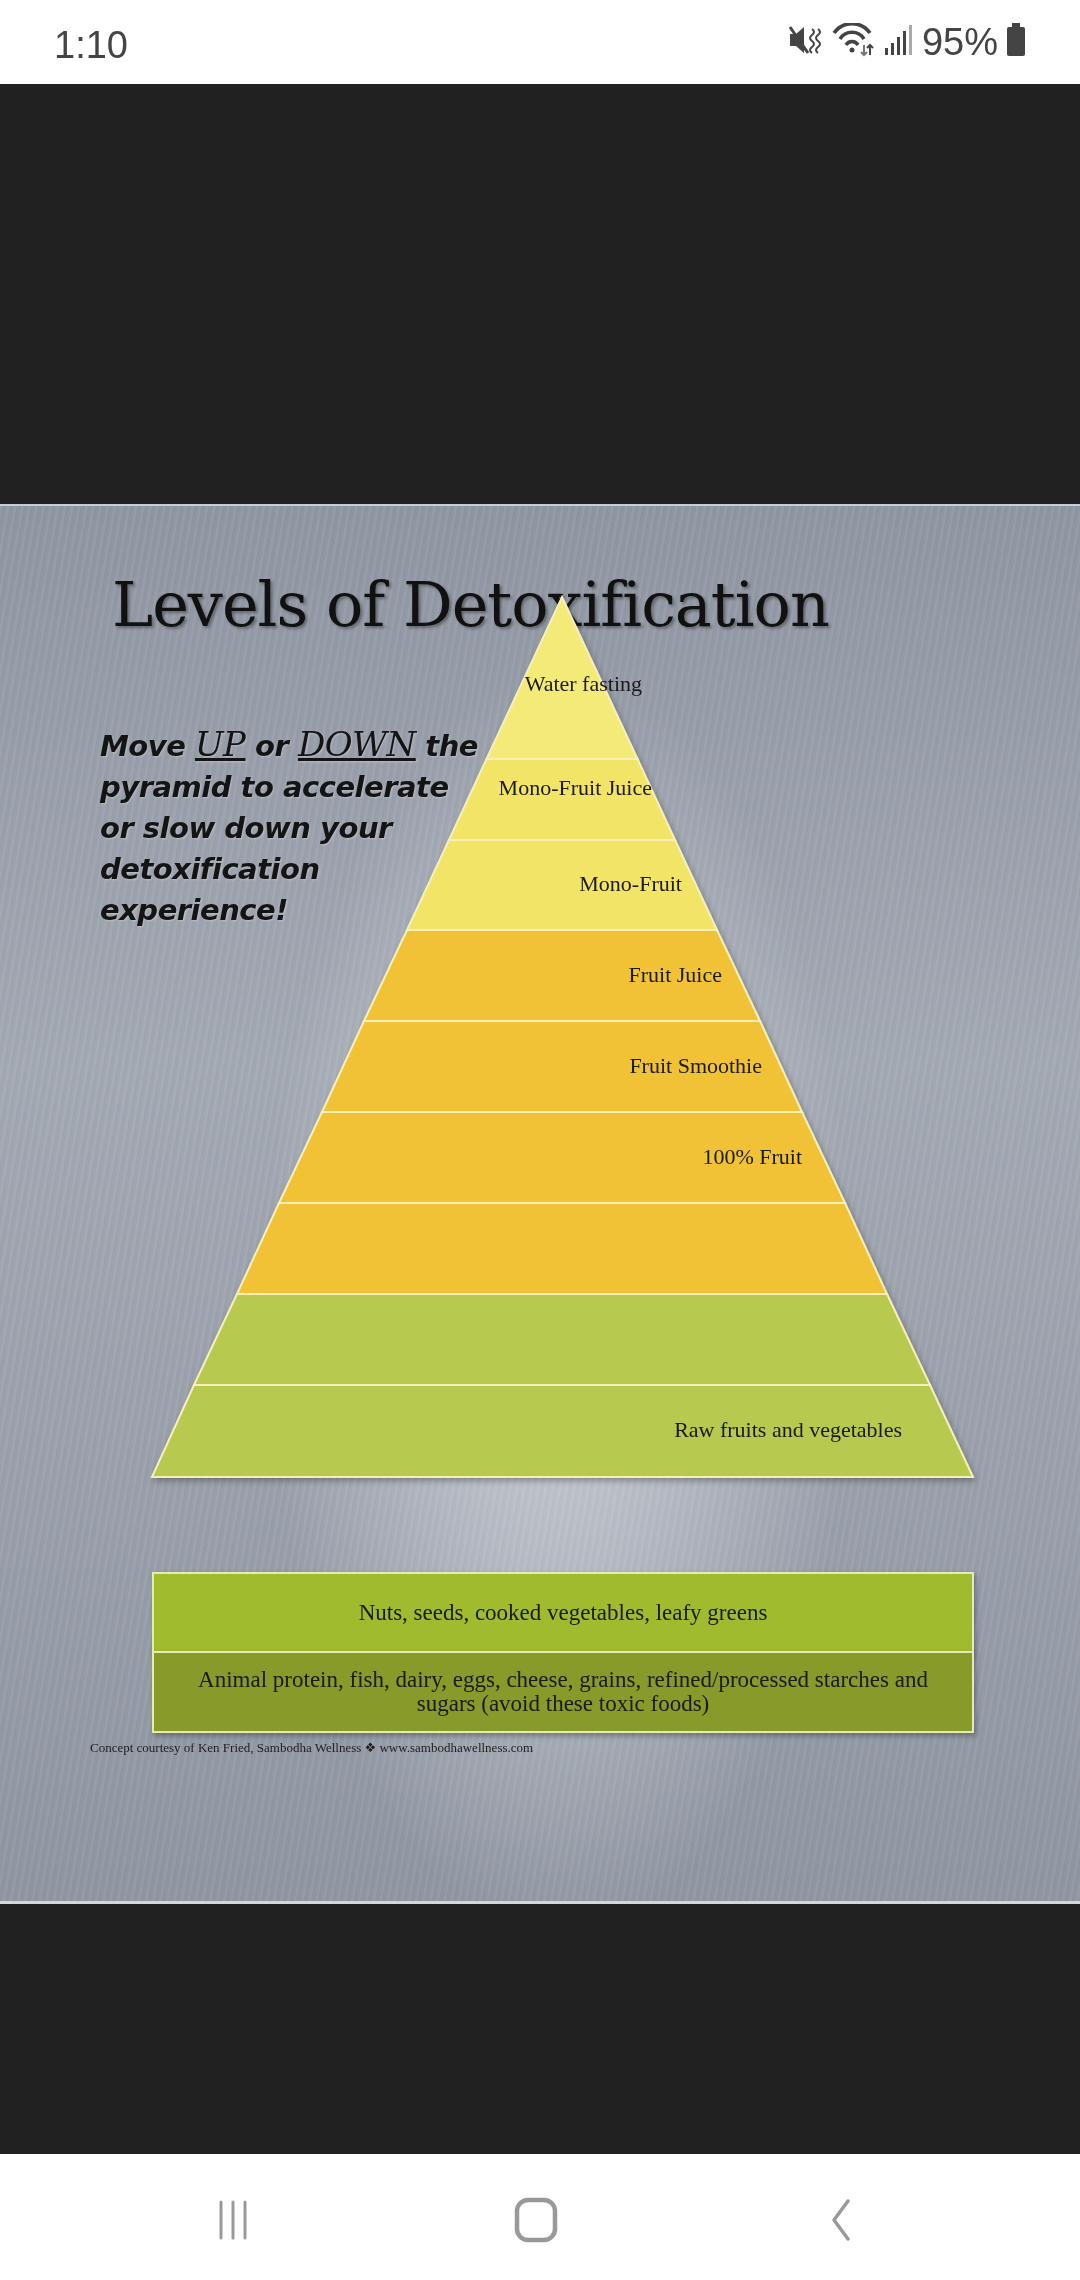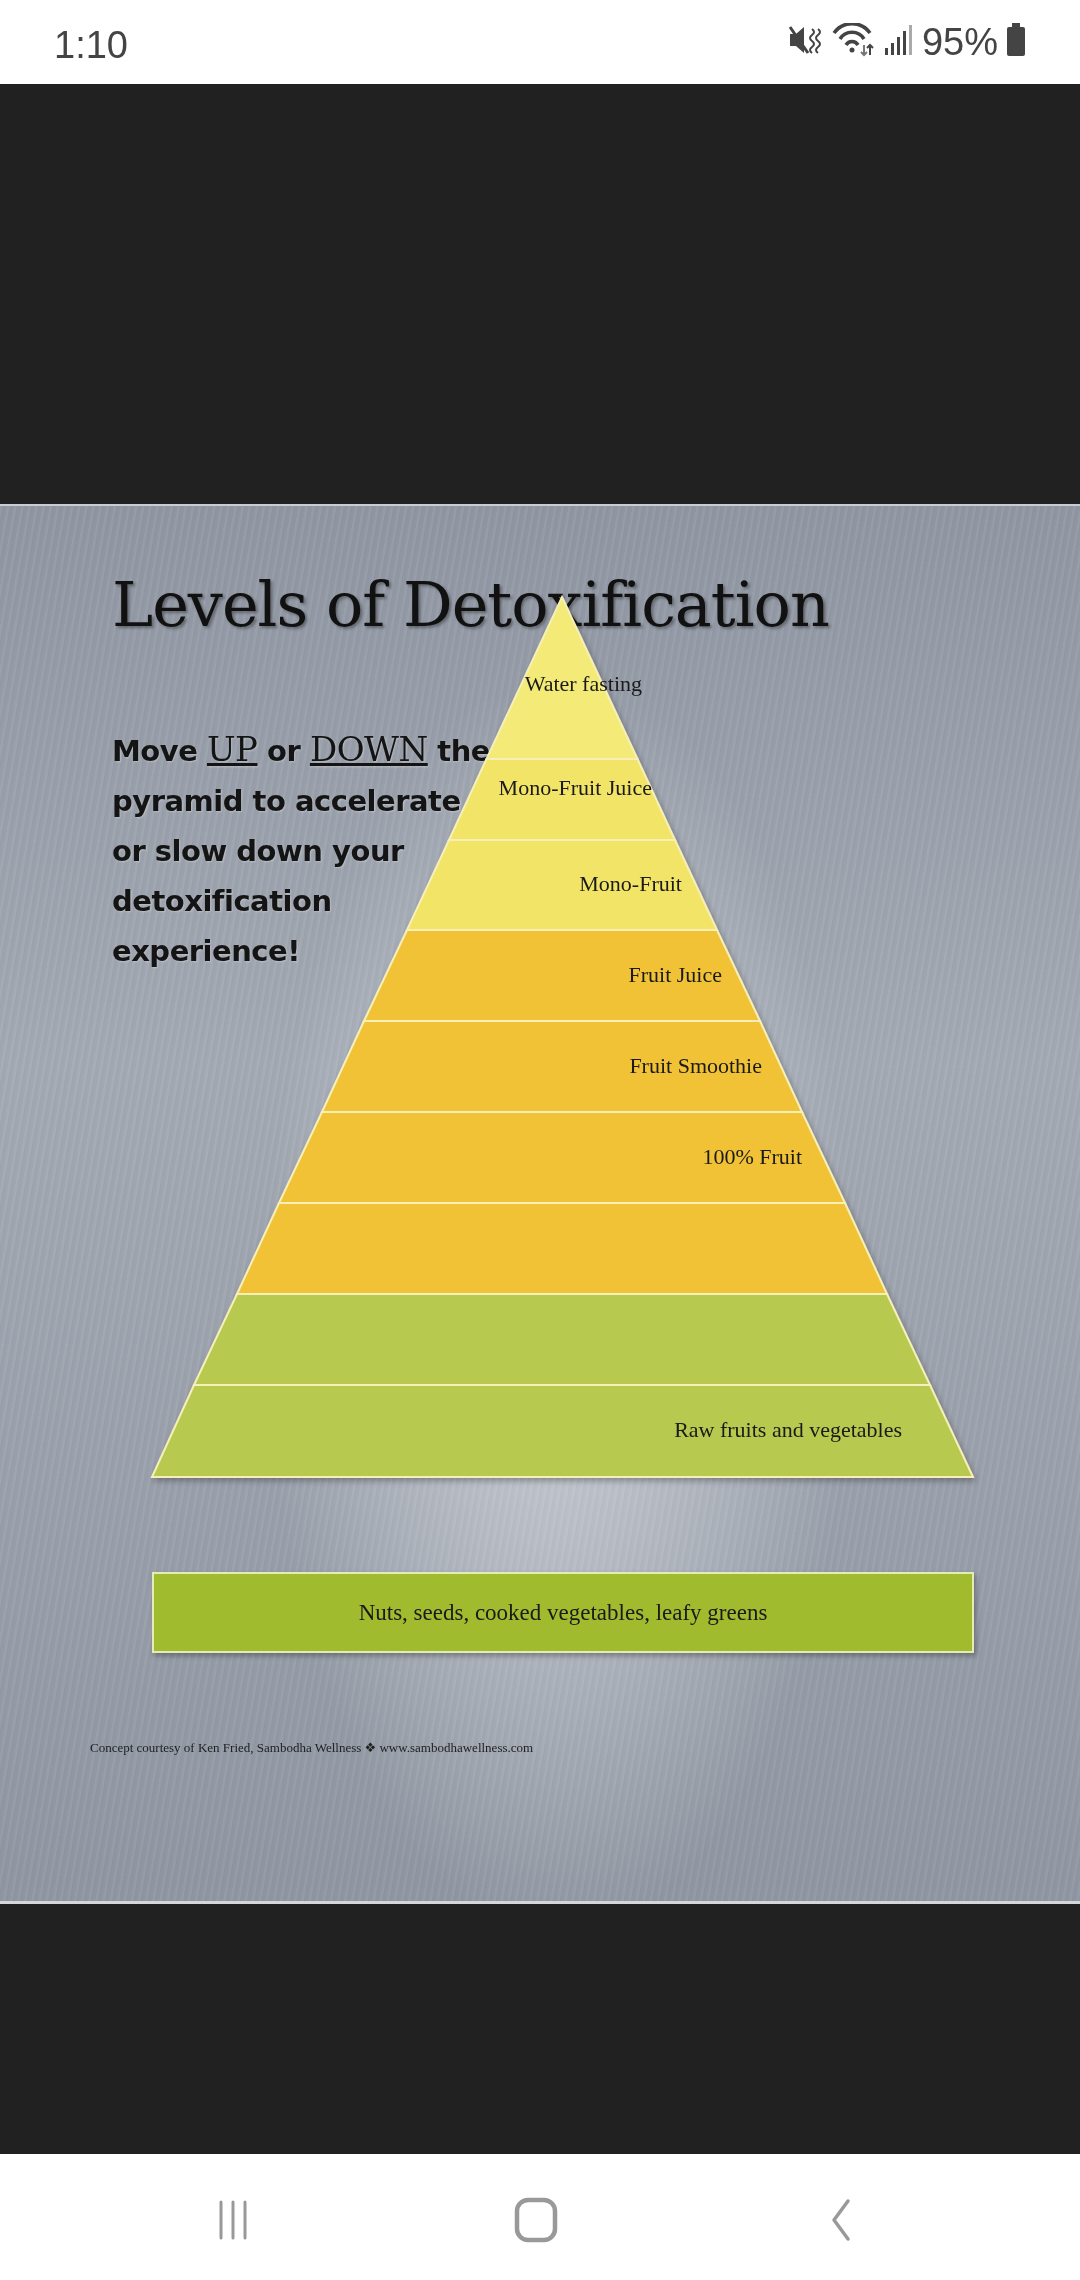--- a/index.html
+++ b/index.html
@@ -18,22 +18,22 @@
     background:
       radial-gradient(ellipse 420px 900px at 560px 800px, rgba(220,224,230,0.75), rgba(220,224,230,0) 70%),
       linear-gradient(180deg, #8f96a2 0%, #a3a9b3 40%, #9aa0ab 70%, #8f96a1 100%);
     border-top: 2px solid #c9ccd2; border-bottom: 3px solid #d4d6da; }
   .photo .streaks { position: absolute; inset: 0;
     background: repeating-linear-gradient(100deg, rgba(255,255,255,0.05) 0px, rgba(255,255,255,0.05) 2px, rgba(0,0,0,0.02) 3px, rgba(0,0,0,0) 7px); }
 
   .title { position: absolute; left: 112px; top: 62px; font-family: "DejaVu Serif", serif; font-size: 62px; color: #111;
     letter-spacing: -1px; text-shadow: 2px 2px 3px rgba(0,0,0,0.35); }
 
-  .tagline { position: absolute; left: 112px; top: 218px; width: 380px; font-family: "DejaVu Sans", sans-serif; font-weight: bold;
-    font-size: 29px; line-height: 50px; color: #141414; letter-spacing: -0.5px; text-shadow: 1px 1px 2px rgba(255,255,255,0.3); }
+  .tagline { position: absolute; left: 100px; top: 218px; width: 380px; font-family: "DejaVu Sans", sans-serif; font-weight: bold;
+    font-size: 29px; line-height: 41px; color: #141414; letter-spacing: -0.5px; text-shadow: 1px 1px 2px rgba(255,255,255,0.3); font-style: italic; }
   .tagline u { text-decoration: underline; font-weight: normal; font-family: "DejaVu Serif", serif; font-size: 34px; }
 
   svg.pyramid { position: absolute; left: 0; top: 0; }
   .tier-label { position: absolute; font-family: "Liberation Serif", serif; font-size: 22px; color: #1a1a1a; text-align: right; line-height: 24px; }
 
   .rect-tier { position: absolute; left: 152px; width: 822px; display: flex; align-items: center; justify-content: center; text-align: center;
     font-family: "Liberation Serif", serif; font-size: 23px; color: #1a1a1a; line-height: 24px; border: 2px solid #e4ebb5; box-shadow: 2px 3px 5px rgba(0,0,0,0.3); }
   .rect-tier.nuts { top: 1066px; height: 81px; background: #a1bb2f; }
   .rect-tier.animal { top: 1145px; height: 82px; background: #879a2a; }
 
@@ -122,20 +122,23 @@
     <div class="tier-label" style="left:472px; top:270px; width:180px;">Mono-Fruit Juice</div>
     <div class="tier-label" style="left:442px; top:366px; width:240px;">Mono-Fruit</div>
     <div class="tier-label" style="left:402px; top:457px; width:320px;">Fruit Juice</div>
     <div class="tier-label" style="left:362px; top:548px; width:400px;">Fruit Smoothie</div>
     <div class="tier-label" style="left:322px; top:639px; width:480px;">100% Fruit</div>
     <div class="tier-label" style="left:222px; top:912px; width:680px;">Raw fruits and vegetables</div>
 
     <div class="rect-tier nuts">
       <span>Nuts, seeds, cooked vegetables, leafy greens</span>
     </div>
+    <div class="rect-tier animal">
+      <span style="width:780px; display:block;">Animal protein, fish, dairy, eggs, cheese, grains, refined/processed starches and sugars (avoid these toxic foods)</span>
+    </div>
 
     <div class="credit">Concept courtesy of Ken Fried, Sambodha Wellness ❖ www.sambodhawellness.com</div>
   </div>
 </div>
 
 <div class="nav-bar">
   <div class="nav-btn recents">
     <svg width="44" height="44" viewBox="0 0 44 44">
       <line x1="9" y1="4" x2="9" y2="40" stroke="#999" stroke-width="3" stroke-linecap="round"></line>
       <line x1="21" y1="4" x2="21" y2="40" stroke="#999" stroke-width="3" stroke-linecap="round"></line>

